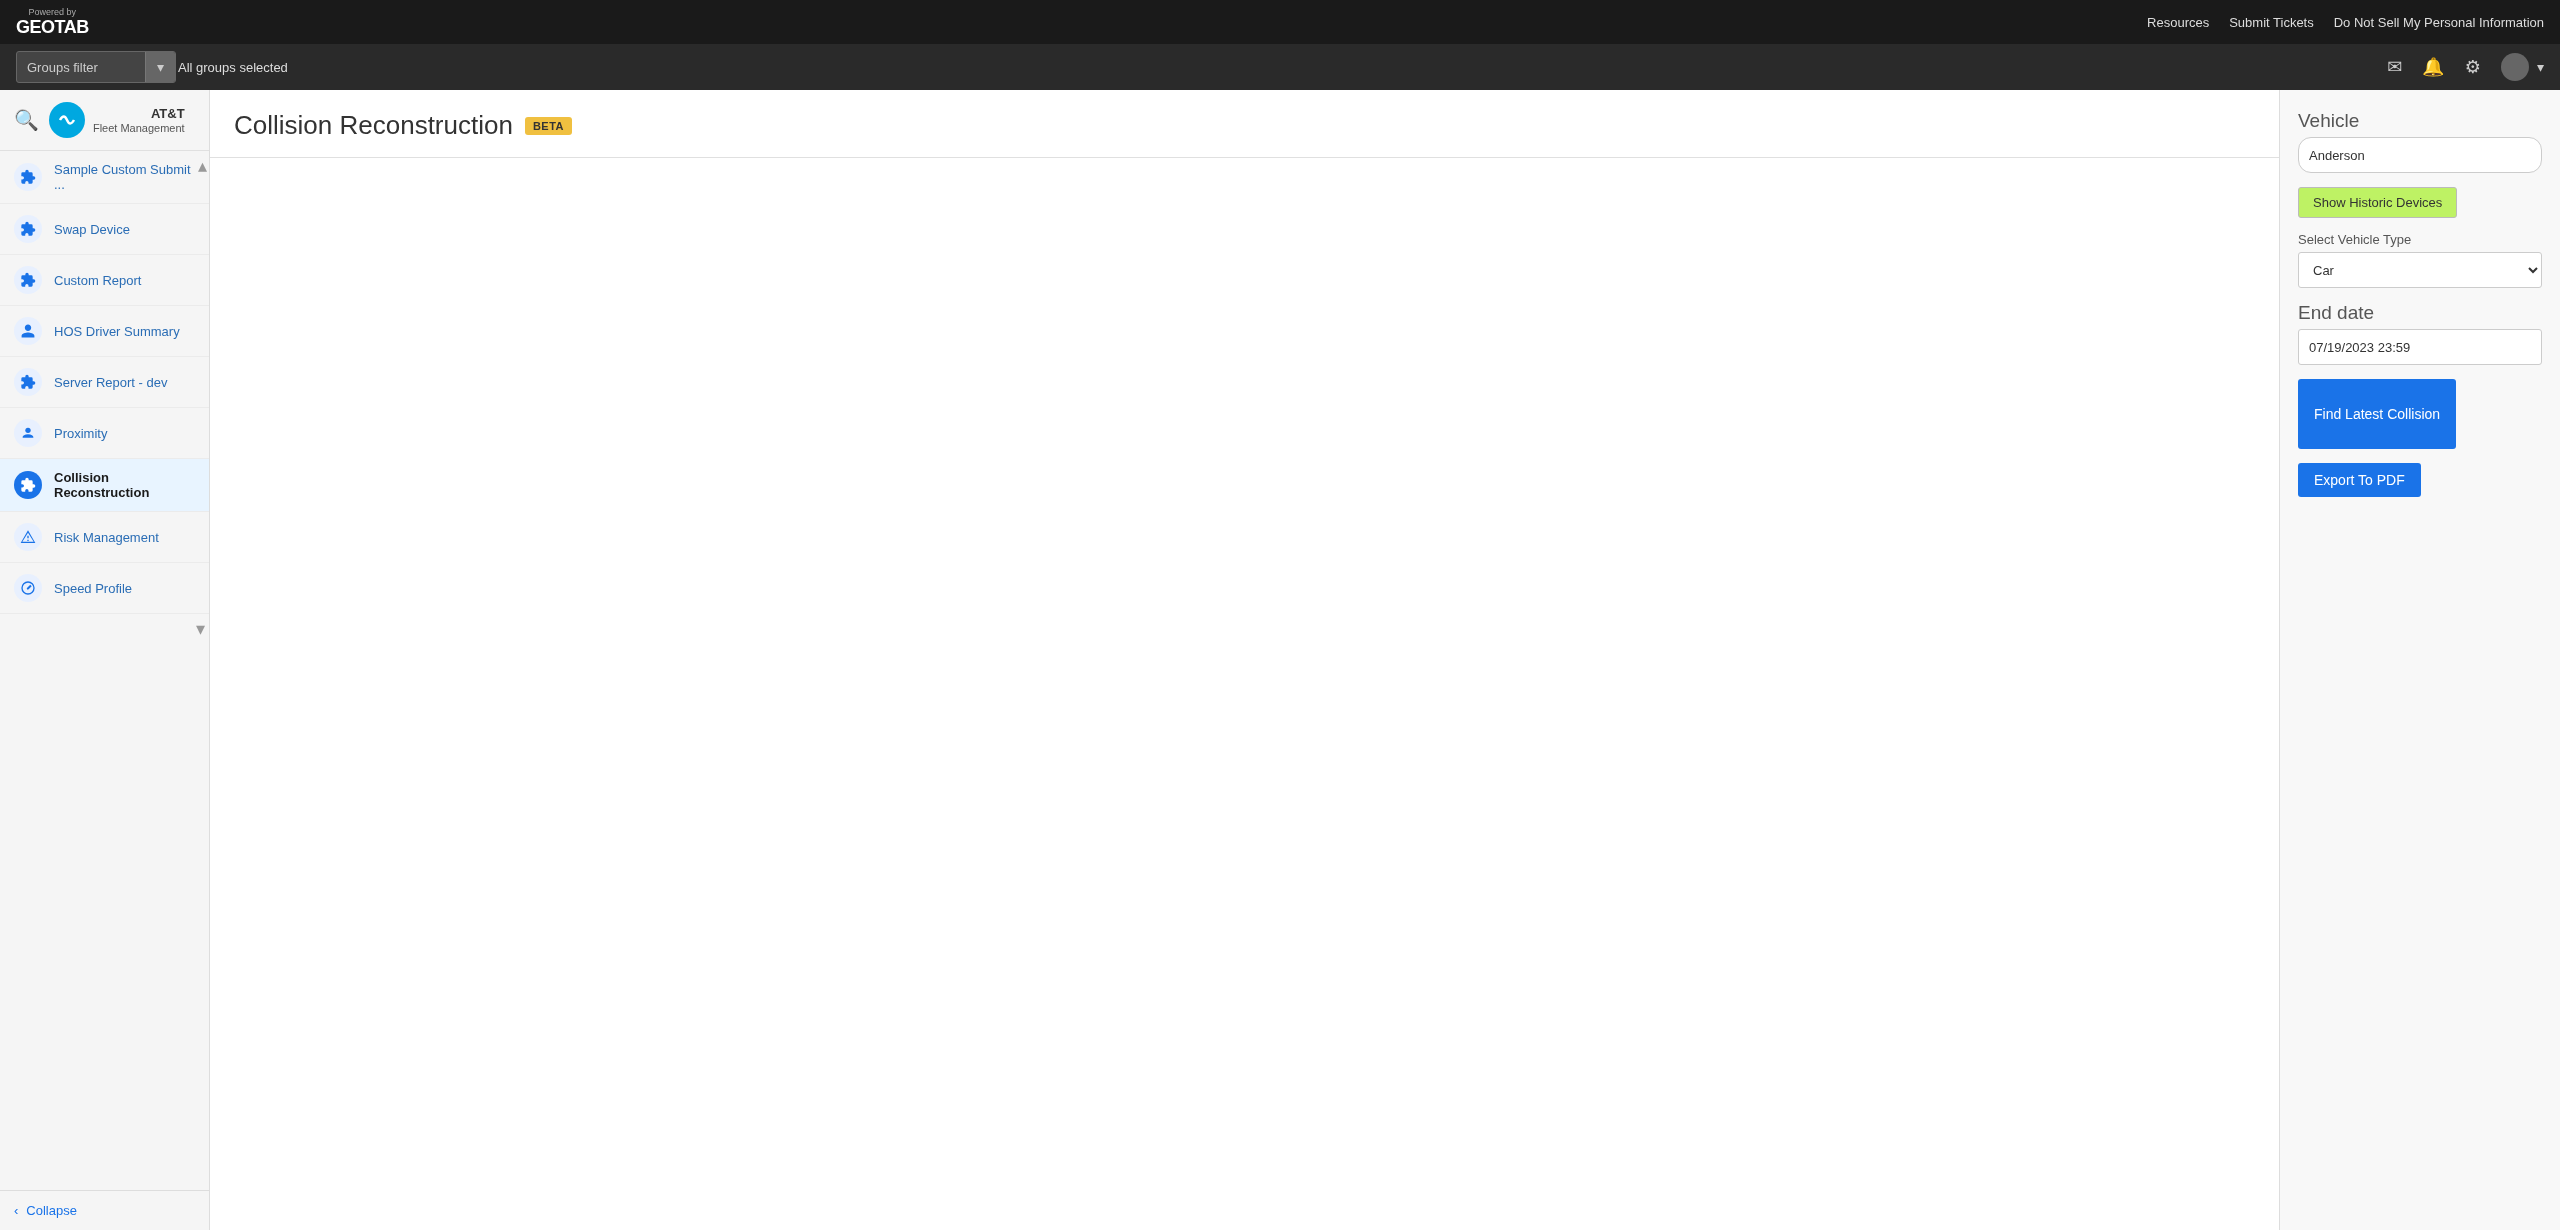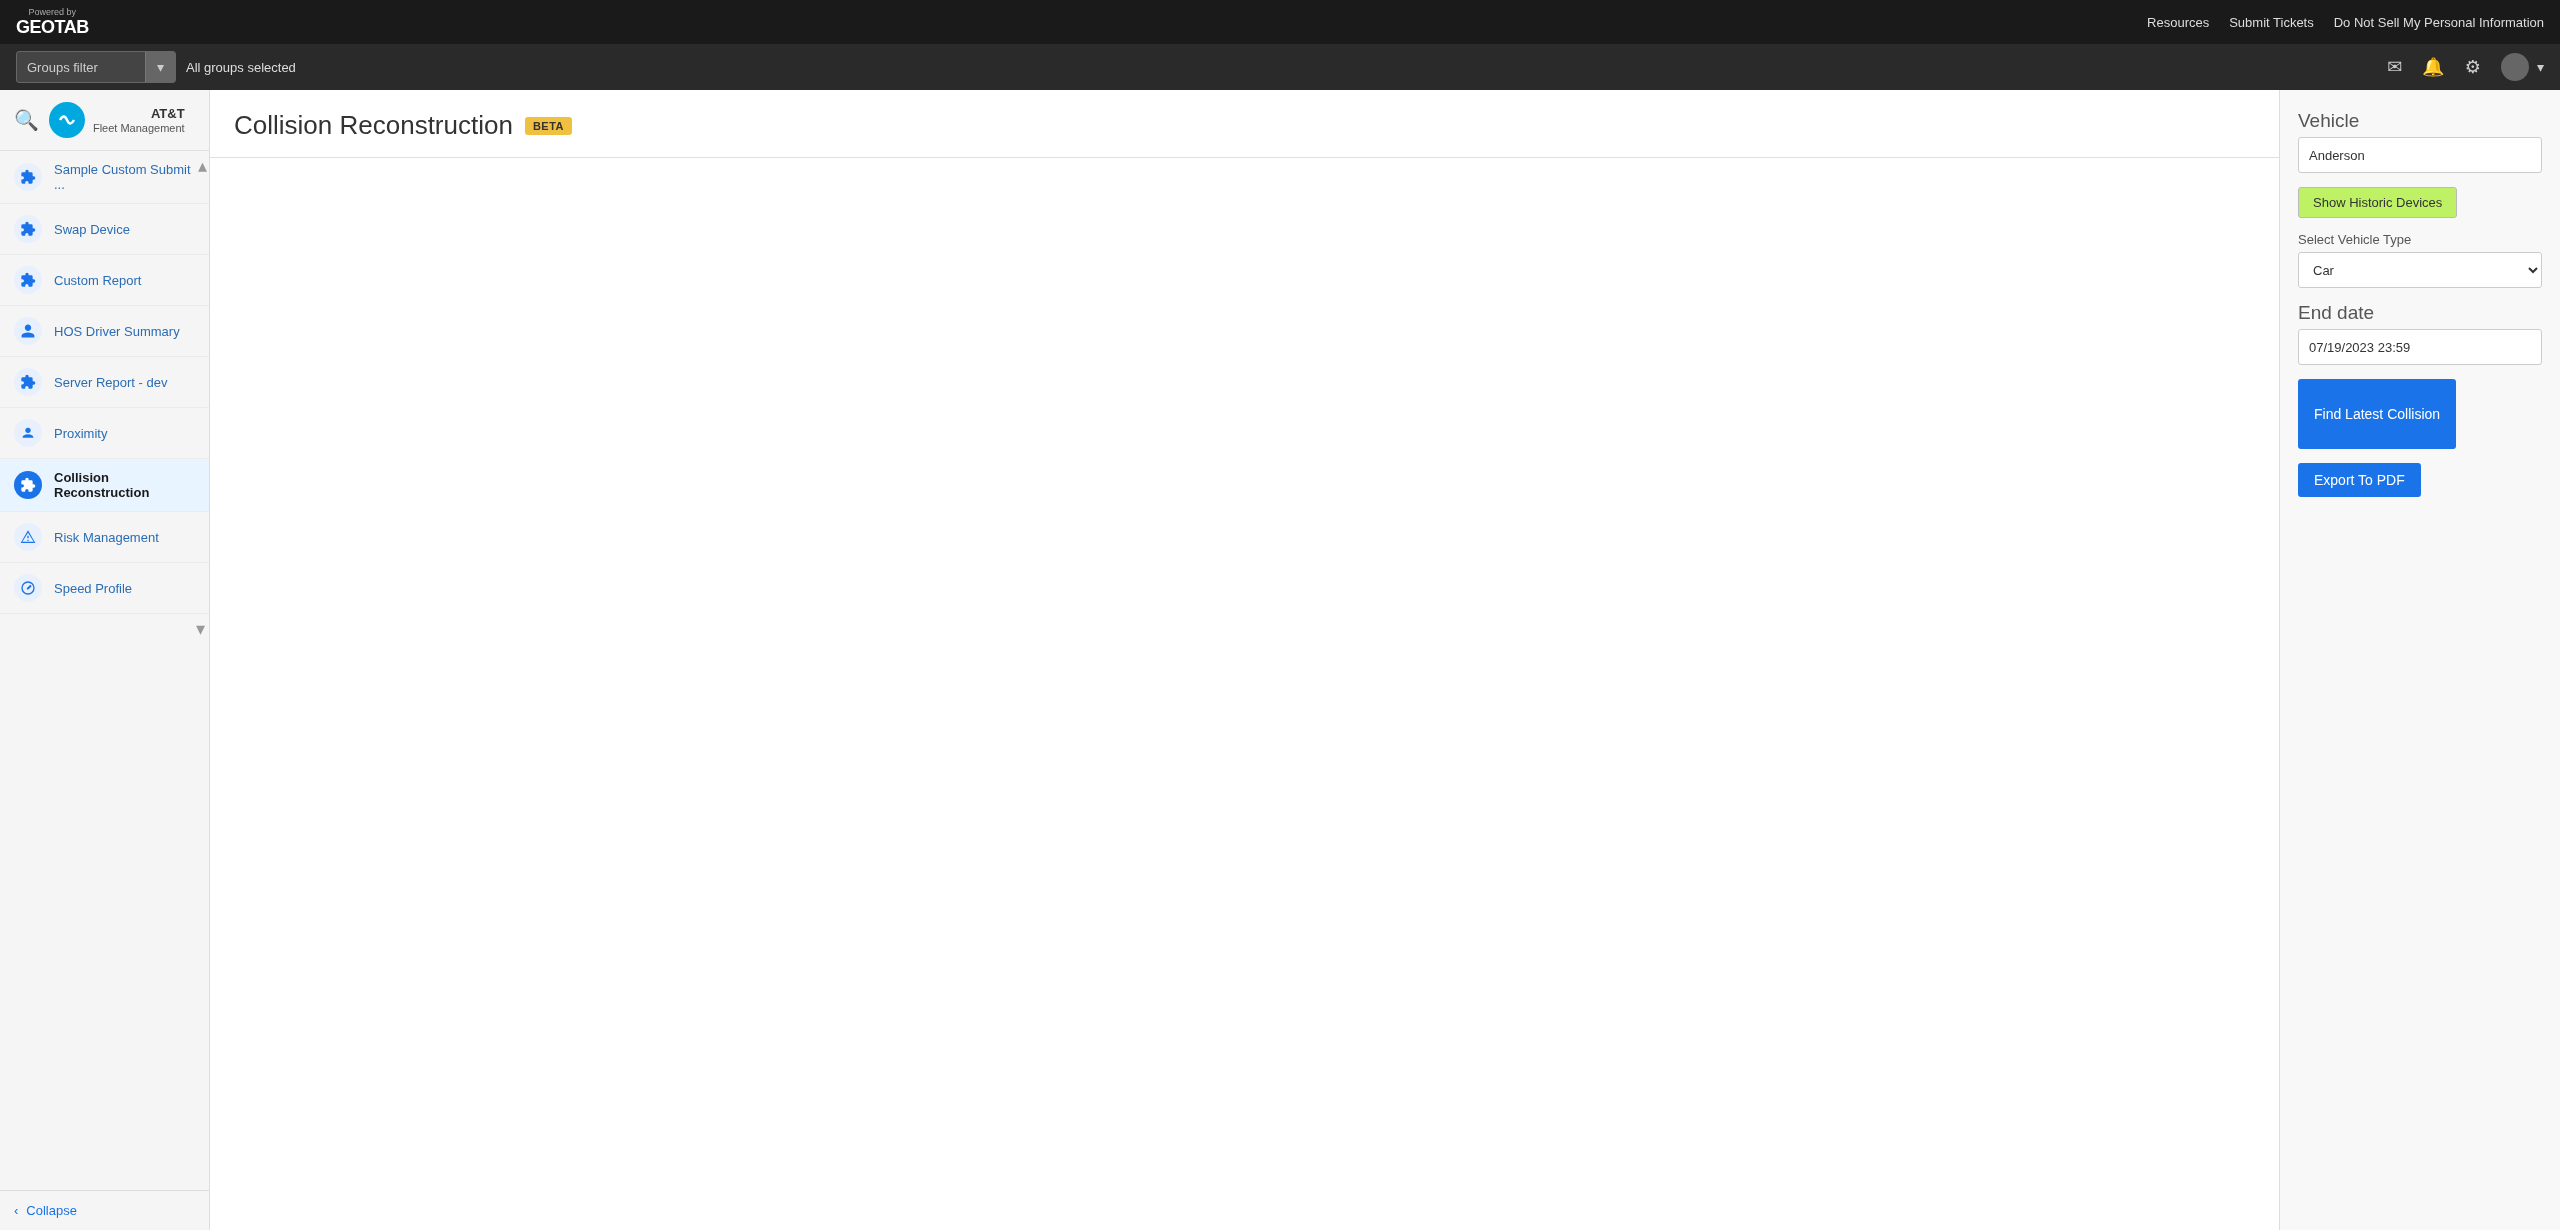--- a/index.html
+++ b/index.html
@@ -24,21 +24,21 @@
     .top-bar-right { display: flex; align-items: center; gap: 20px; font-size: 13px; }
     .top-bar-right span { cursor: pointer; color: #ddd; }
 
     
     .groups-bar {
       background: #2a2a2a;
       display: flex;
       align-items: center;
       height: 46px;
       padding: 0 16px;
-      gap: 10px;
+      gap: 2px;
     }
     .groups-filter-select {
       display: flex;
       align-items: center;
       background: #444;
       border: 1px solid #666;
       border-radius: 3px;
       height: 32px;
       min-width: 160px;
       overflow: hidden;
@@ -202,21 +202,21 @@
       font-size: 19px;
       color: #555;
       margin-bottom: 5px;
       font-weight: 400;
     }
     .vehicle-input {
       width: 100%;
       height: 36px;
       padding: 0 10px;
       border: 1px solid #ccc;
-      border-radius: 3px;
+      border-radius: 13px;
       font-size: 13px;
       background: #fff;
       color: #333;
     }
     .show-historic-btn {
       border: 1px solid #bbb;
       background: #bef264;
       padding: 7px 14px;
       border-radius: 3px;
       font-size: 13px;

